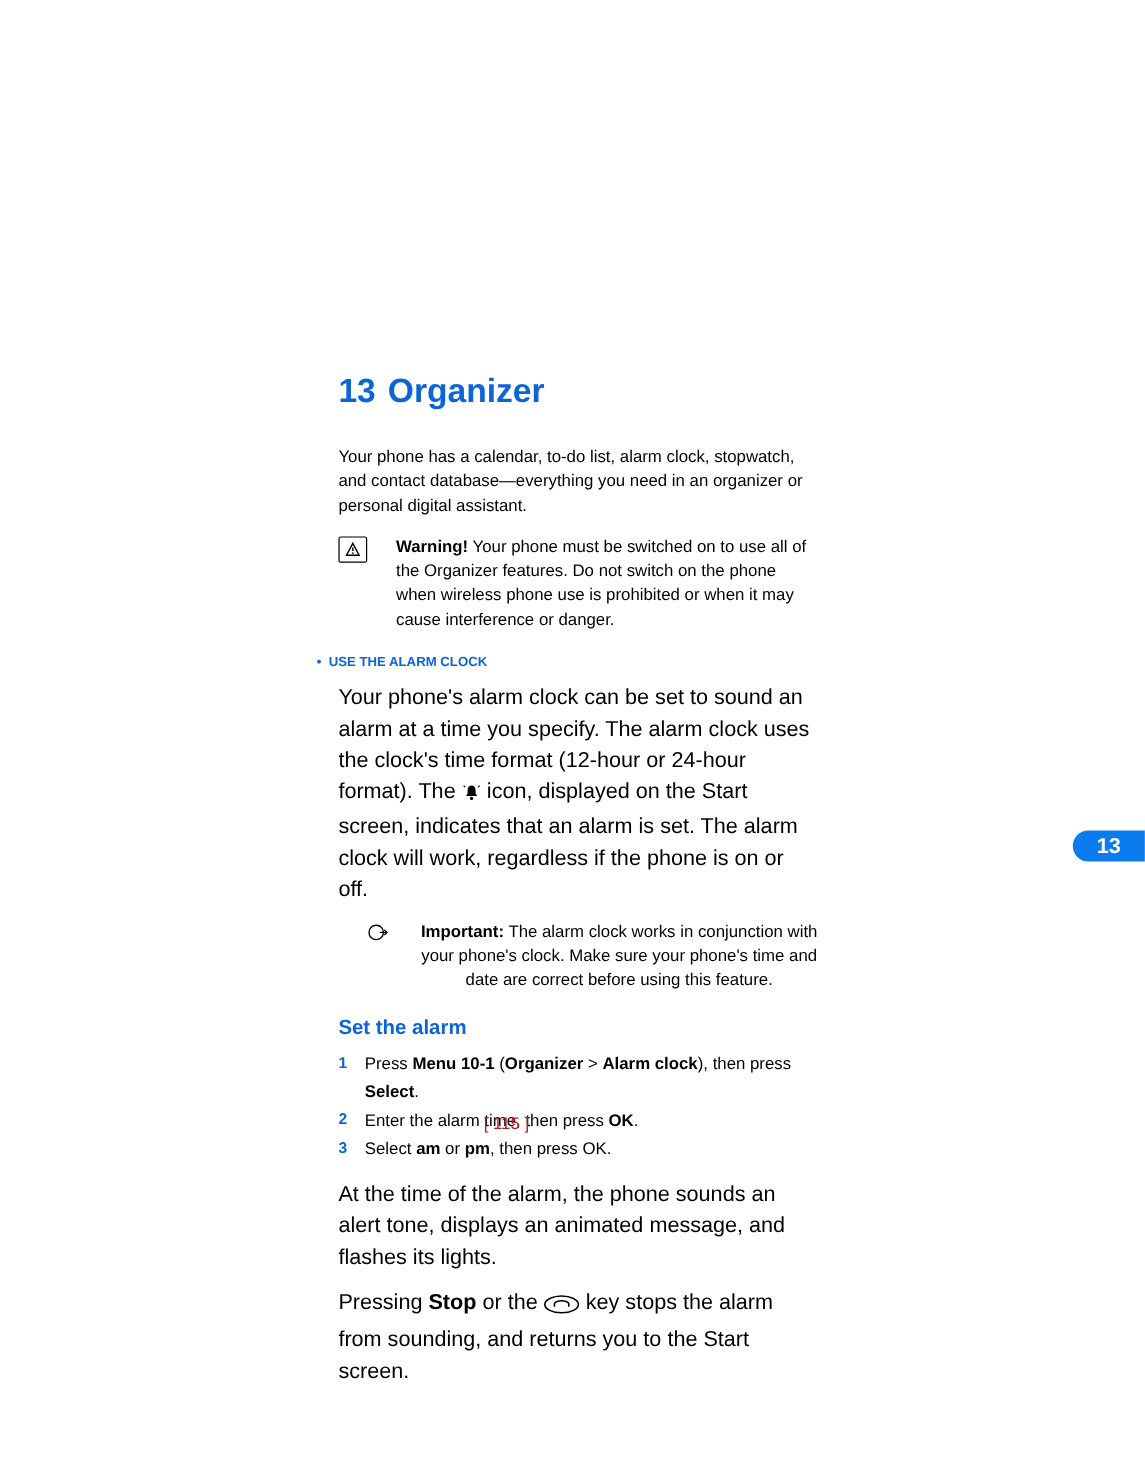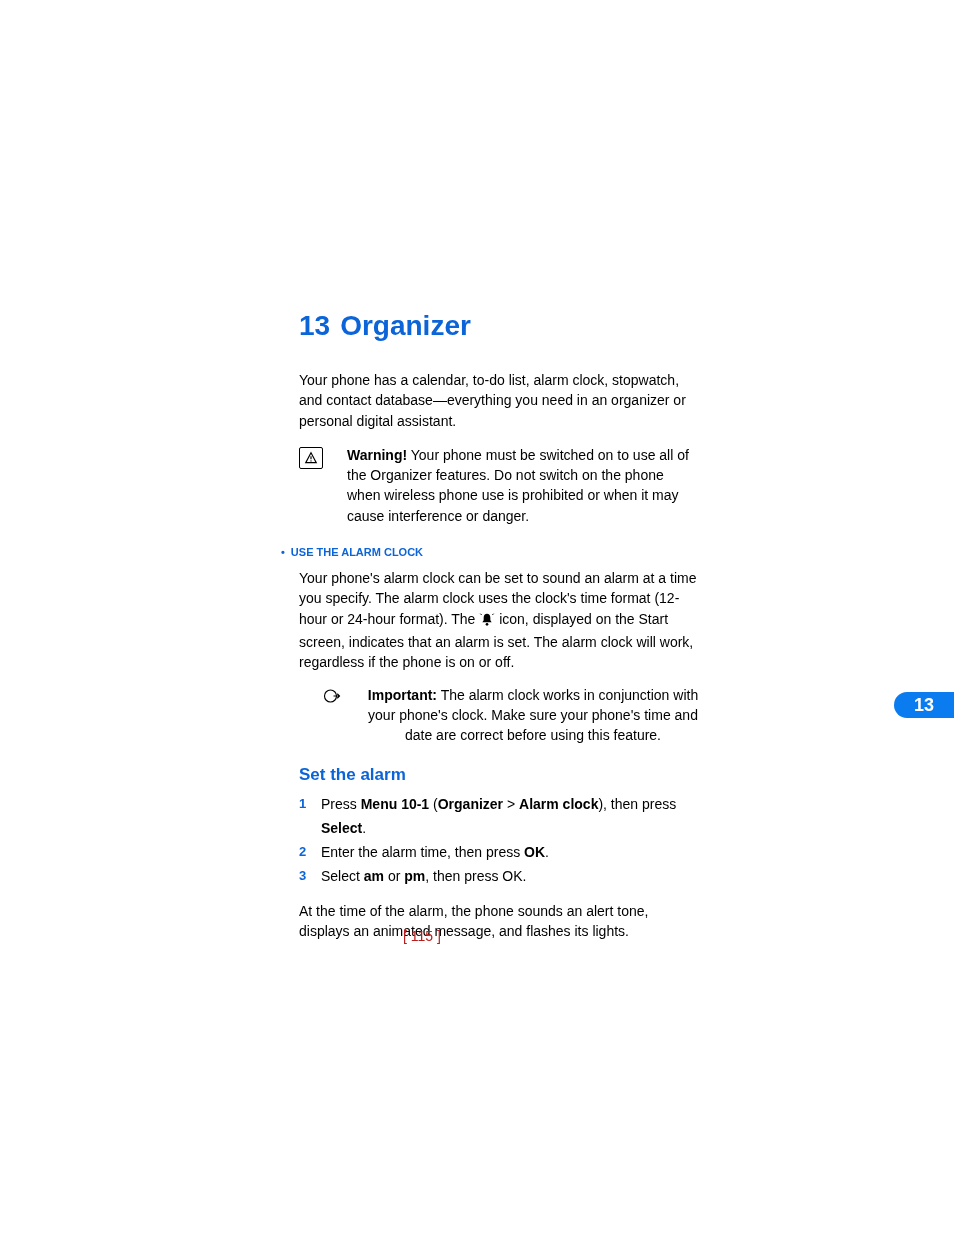--- a/index.html
+++ b/index.html
@@ -7,21 +7,21 @@
     padding: 0;
     width: 954px;
     height: 1235px;
     background: #ffffff;
     font-family: "Helvetica Neue", Arial, sans-serif;
     color: #000;
     position: relative;
   }
   .page {
     position: absolute;
-    left: 299px;
+    left: 282px;
     top: 310px;
     width: 400px;
   }
   .chapter-title {
     color: #0b64d8;
     font-size: 28px;
     font-weight: 700;
     margin: 0 0 28px 0;
   }
   .chapter-title .num {
@@ -57,21 +57,21 @@
   .icon-warning svg { width: 14px; height: 14px; }
   .icon-important svg { width: 22px; height: 18px; }
   .h2 {
     color: #0b64d8;
     font-size: 11px;
     font-weight: 700;
     margin: 6px 0 10px -18px;
   }
   .h2 .bullet { margin-right: 6px; }
   .body-para {
-    font-size: 14px;
+    font-size: 18px;
     line-height: 1.45;
     margin: 0 0 12px 0;
   }
   .bell-icon {
     display: inline-block;
     vertical-align: -3px;
   }
   .h3 {
     color: #0b64d8;
     font-size: 17px;
@@ -198,20 +198,30 @@
     </li>
     <li>
       <span class="n">3</span>
       <span>Select </span><b>am</b><span> or </span><b>pm</b><span>, then press OK.</span>
     </li>
   </ol>
 
 
   <p class="body-para">At the time of the alarm, the phone sounds an alert tone, displays an animated message, and flashes its lights.</p>
 
+  <p class="body-para">
+    <span>Pressing </span><b>Stop</b><span> or the </span>
+    <span class="key-icon">
+      <svg width="30" height="18" viewBox="0 0 30 18">
+          <ellipse cx="15" cy="9" rx="14" ry="7" fill="none" stroke="#000" stroke-width="1.3"></ellipse>
+          <path d="M9 8 Q11 6 15 6 Q19 6 21 8 M9 8 L9 11 M21 8 L21 11" fill="none" stroke="#000" stroke-width="1.3"></path>
+        </svg>
+    </span>
+    <span> key stops the alarm from sounding, and returns you to the Start screen.</span>
+  </p>
 
 </div>
 
 <div class="tab">
   <span>13</span>
 </div>
 
 <div class="footer">[ 115 ]</div>
 
 </body></html>

